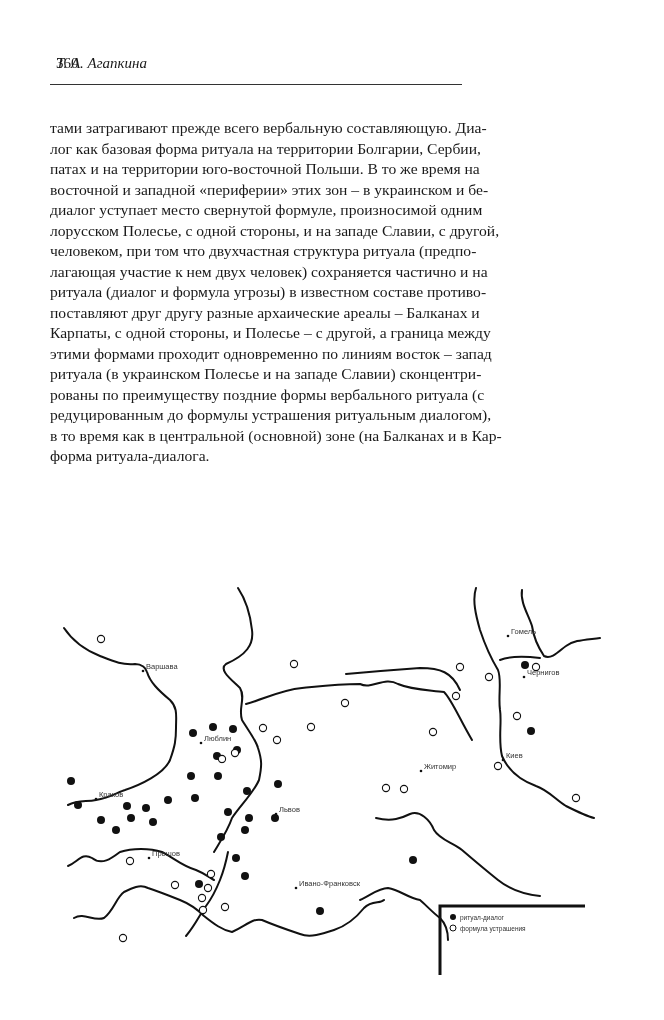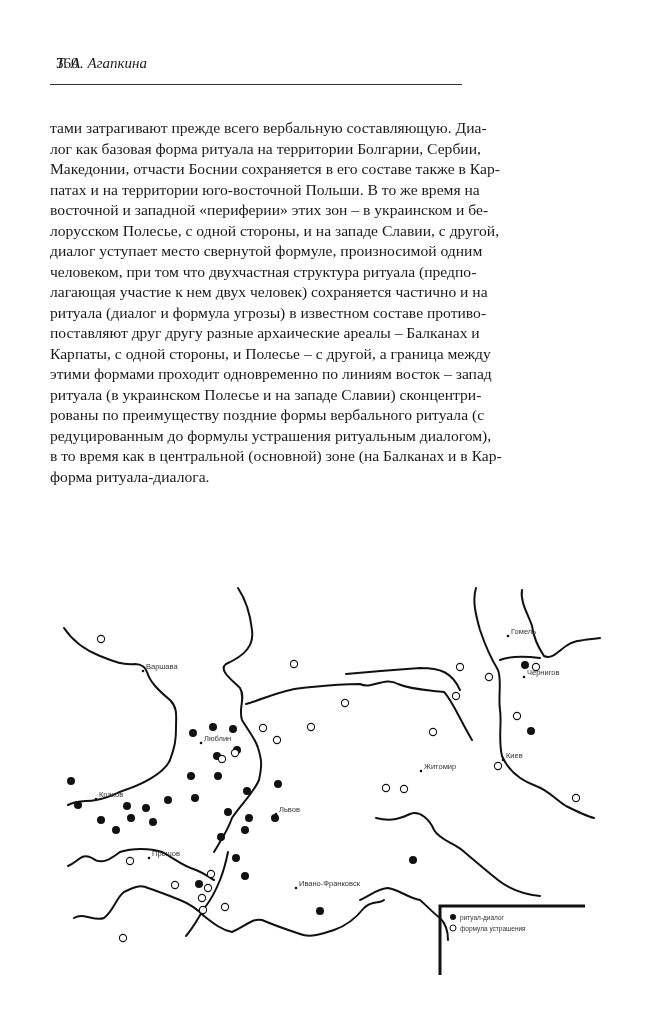--- a/index.html
+++ b/index.html
@@ -24,25 +24,24 @@
 
 <div class="running-head">
   <span class="page-number">360</span>
   <span class="running-title">Т. А. Агапкина</span>
 </div>
 <div class="head-rule"></div>
 
 <div class="body-text" id="body-text">
     <span class="line">тами затрагивают прежде всего вербальную составляющую. Диа-</span>
     <span class="line">лог как базовая форма ритуала на территории Болгарии, Сербии,</span>
-    <span class="line">Македонии, отчасти Боснии сохраняется в его составе также в Кар-</span>
     <span class="line">патах и на территории юго-восточной Польши. В то же время на</span>
     <span class="line">восточной и западной «периферии» этих зон – в украинском и бе-</span>
+    <span class="line">диалог уступает место свернутой формуле, произносимой одним</span>
     <span class="line">лорусском Полесье, с одной стороны, и на западе Славии, с другой,</span>
-    <span class="line">диалог уступает место свернутой формуле, произносимой одним</span>
     <span class="line">человеком, при том что двухчастная структура ритуала (предпо-</span>
     <span class="line">лагающая участие к нем двух человек) сохраняется частично и на</span>
     <span class="line">ритуала (диалог и формула угрозы) в известном составе противо-</span>
     <span class="line">поставляют друг другу разные архаические ареалы – Балканах и</span>
     <span class="line">Карпаты, с одной стороны, и Полесье – с другой, а граница между</span>
     <span class="line">этими формами проходит одновременно по линиям восток – запад</span>
     <span class="line">ритуала (в украинском Полесье и на западе Славии) сконцентри-</span>
     <span class="line">рованы по преимуществу поздние формы вербального ритуала (с</span>
     <span class="line">редуцированным до формулы устрашения ритуальным диалогом),</span>
     <span class="line">в то время как в центральной (основной) зоне (на Балканах и в Кар-</span>

